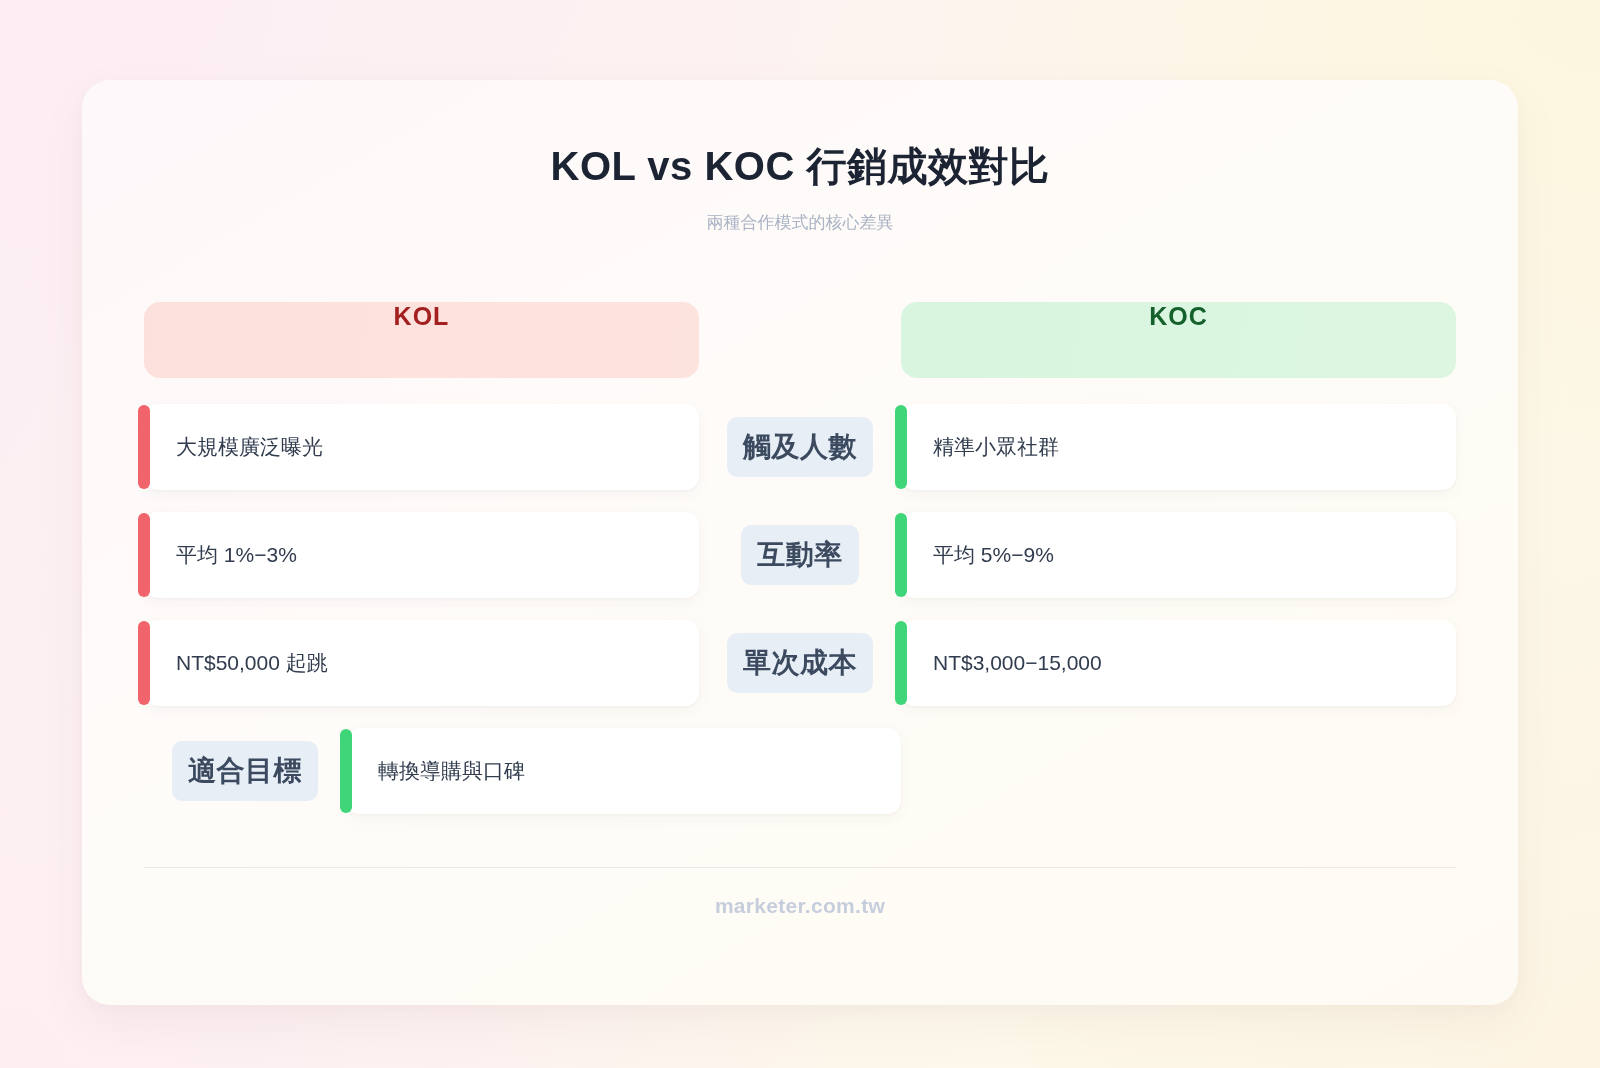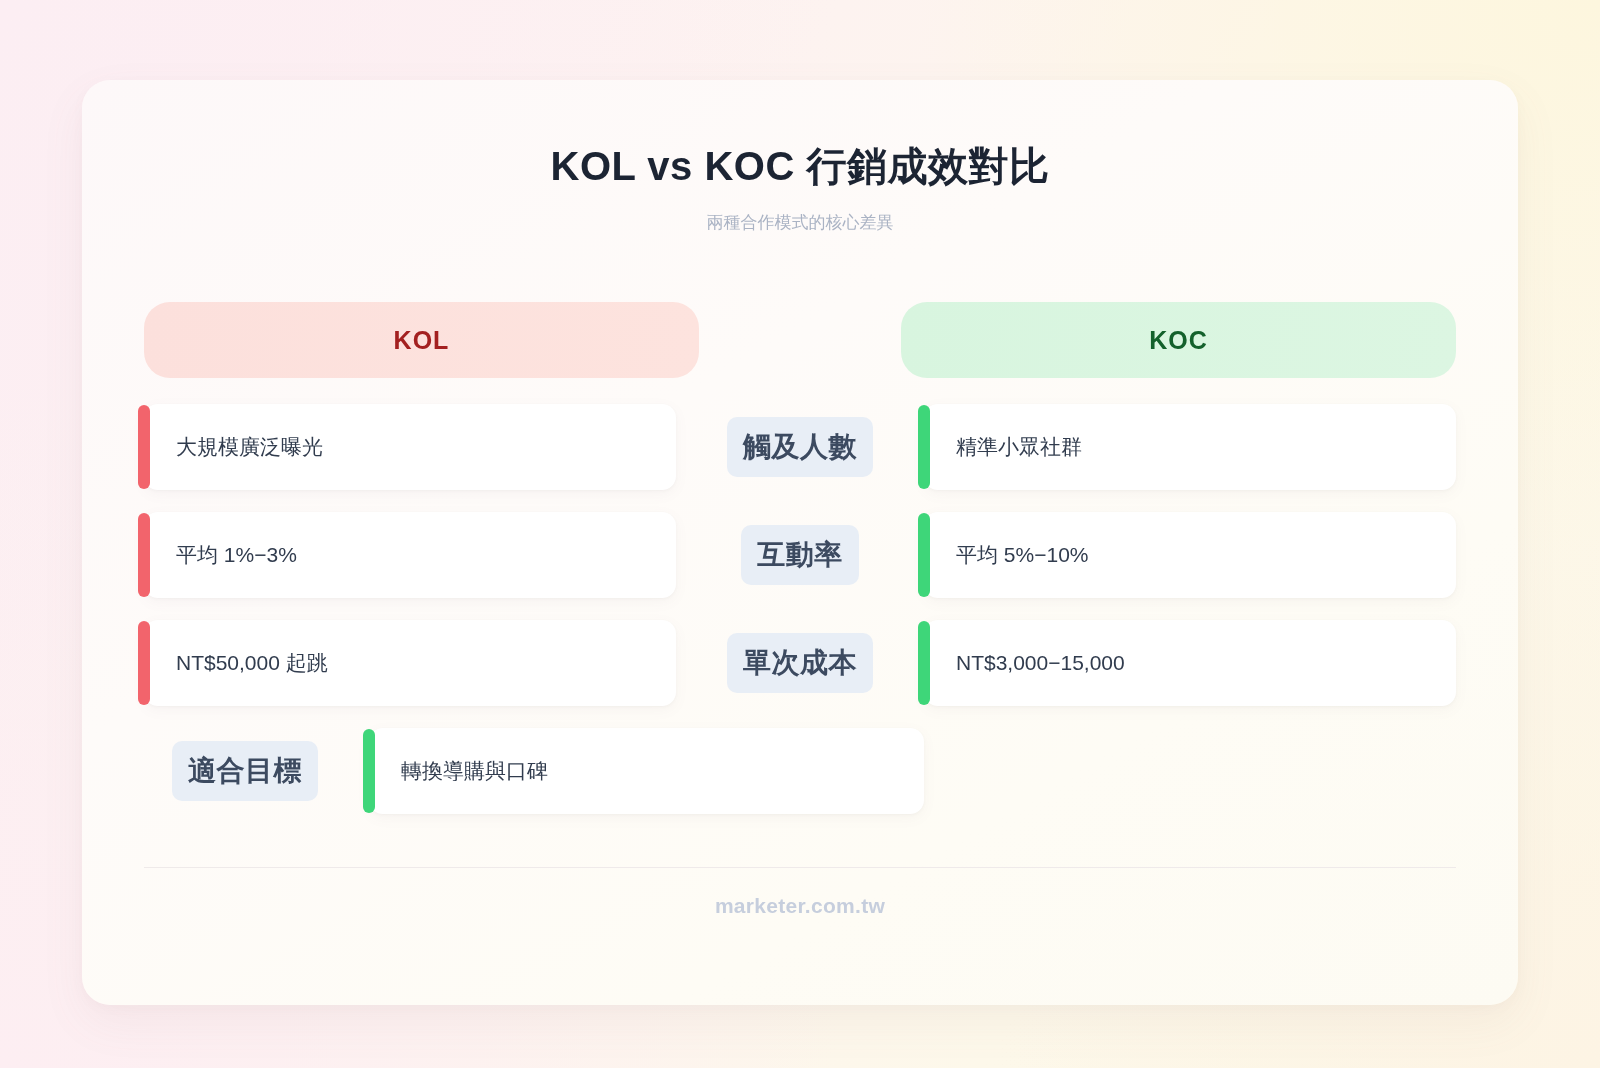--- a/index.html
+++ b/index.html
@@ -69,23 +69,22 @@
     width: 1312px;
   }
 
   .columns-head {
     display: flex;
     align-items: stretch;
     gap: 0;
   }
   .col-head {
     height: 76px;
-    border-radius: 26px;
-    display: flex;
-    align-items: center;
+    border-radius: 16px;
+    display: flex;
     justify-content: center;
     font-size: 25px;
     font-weight: 700;
     letter-spacing: 1px;
   }
   .col-head.kol {
     width: 555px;
     background: linear-gradient(100deg, #fce0dc 0%, #fde3de 100%);
     color: #a32020;
   }
@@ -99,21 +98,20 @@
     flex: 0 0 202px;
   }
 
   .rows {
     margin-top: 26px;
   }
   .row {
     display: flex;
     align-items: center;
     margin-bottom: 22px;
-    gap: 23px;
   }
   .row:last-child { margin-bottom: 0; }
 
   .cell {
     position: relative;
     width: 555px;
     height: 86px;
     background: #ffffff;
     border-radius: 14px;
     display: flex;
@@ -221,21 +219,21 @@
         <div class="row">
           <div class="cell kol">
             <span class="accent"></span>
             <span class="cell-text">平均 1%−3%</span>
           </div>
           <div class="mid">
             <span class="mid-pill">互動率</span>
           </div>
           <div class="cell koc">
             <span class="accent"></span>
-            <span class="cell-text">平均 5%−10%</span>
+            <span class="cell-text">平均 5%−9%</span>
           </div>
         </div>
 
         <div class="row">
           <div class="cell kol">
             <span class="accent"></span>
             <span class="cell-text">NT$50,000 起跳</span>
           </div>
           <div class="mid">
             <span class="mid-pill">單次成本</span>

